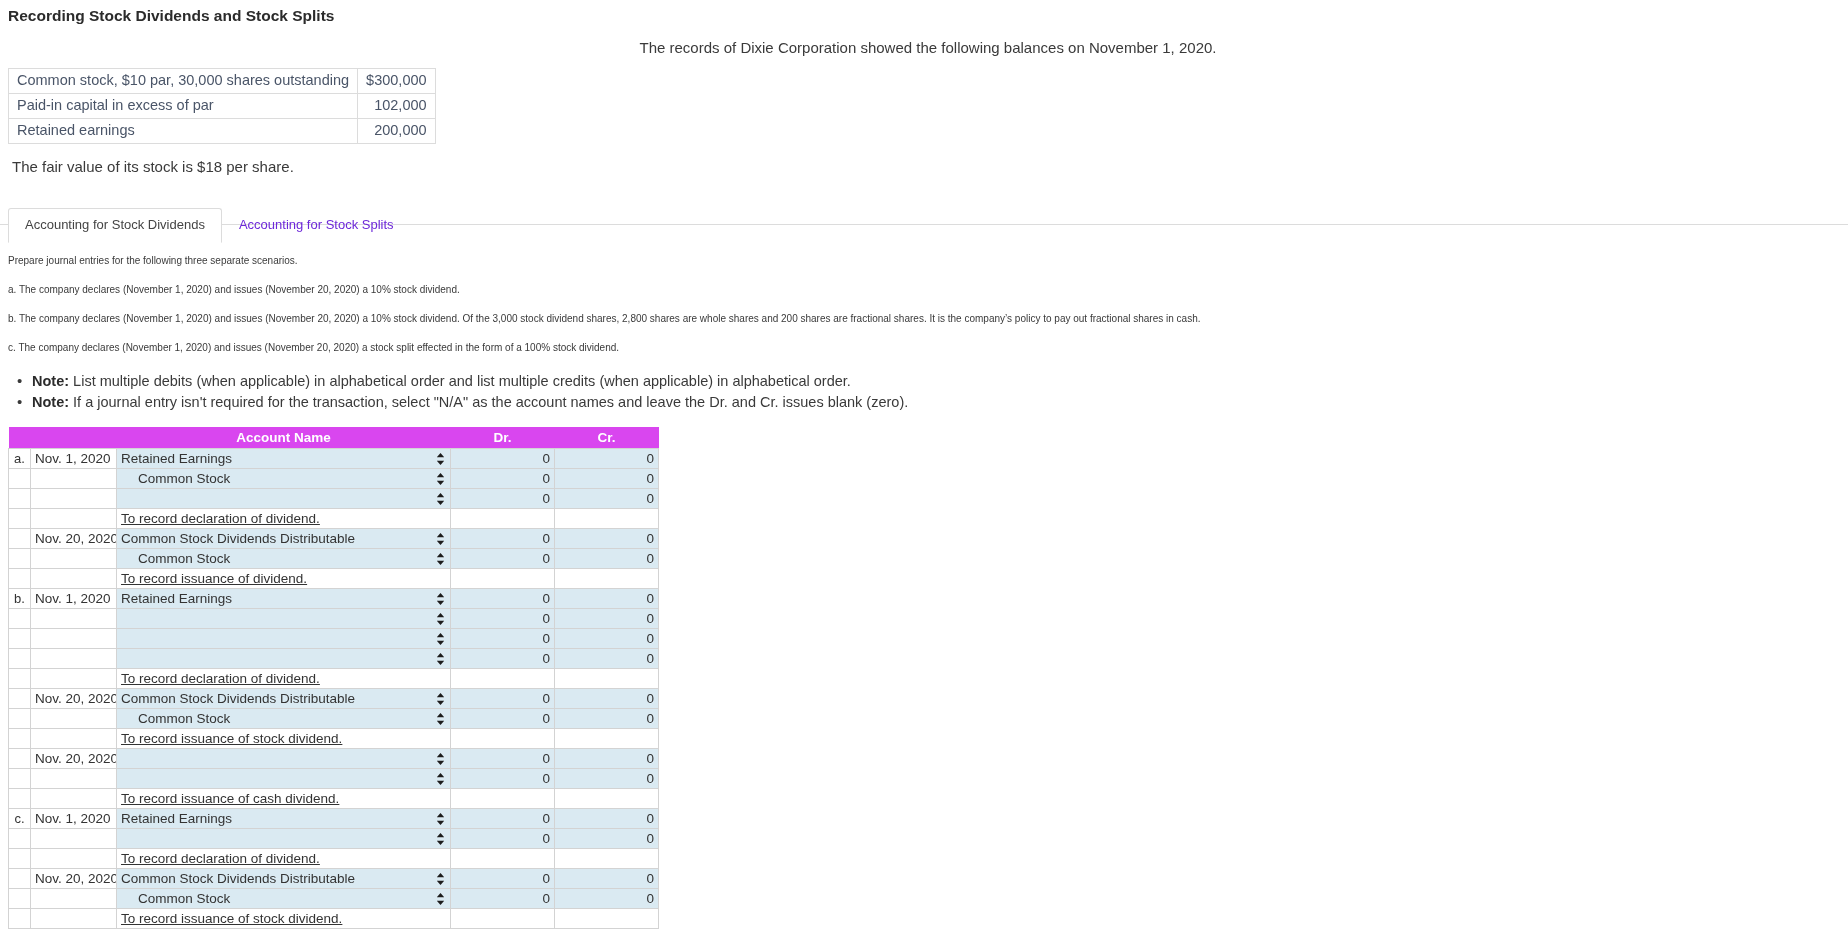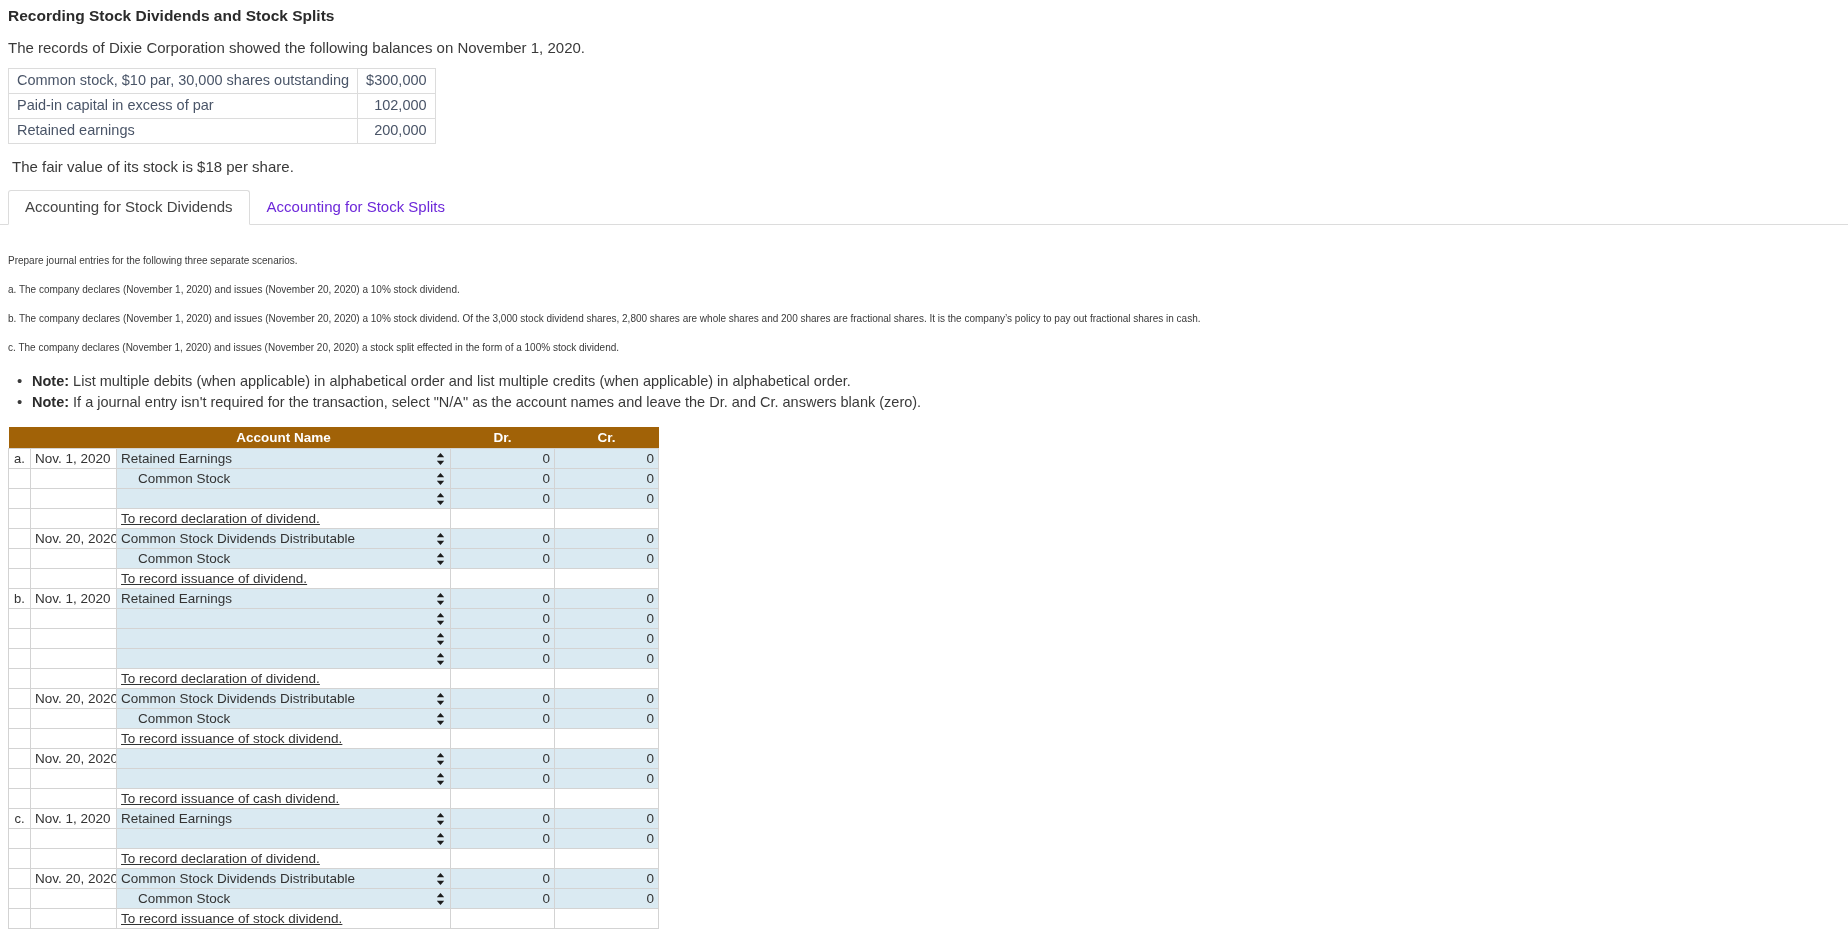--- a/index.html
+++ b/index.html
@@ -25,20 +25,21 @@
     margin: 0;
     padding: 6px 9px 0 0;
     line-height: 20px;
   }
   .intro {
     font-size: 15px;
     color: #3a3a3a;
     margin: 0;
     padding: 12px 0 0 0;
     line-height: 20px;
+    text-align: center;
   }
   
   .balances {
     border-collapse: collapse;
     margin-top: 10px;
     font-size: 14.5px;
     color: #4a5568;
   }
   .balances td {
     border: 1px solid #dcdcdc;
@@ -63,26 +64,26 @@
     margin-top: 15px;
     border-bottom: 1px solid #dcdcdc;
     height: 34px;
     display: flex;
     align-items: flex-end;
     padding-left: 8px;
     margin-left: -8px;
     box-sizing: border-box;
   }
   .tab {
-    font-size: 15px;
+    font-size: 13px;
     line-height: 18px;
     padding: 7px 16px 8px 16px;
     cursor: pointer;
     position: relative;
-    top: 1px;
+    top: 19px;
     white-space: nowrap;
   }
   .tab.active {
     color: #444444;
     background: #ffffff;
     border: 1px solid #dcdcdc;
     border-bottom: 1px solid #ffffff;
     border-radius: 3px 3px 0 0;
   }
   .tab.inactive {
@@ -121,21 +122,21 @@
   .notes b { font-weight: bold; color: #2b2b2b; text-align: right; }
   
   .journal-wrap { padding-top: 14px; }
   table.journal {
     border-collapse: collapse;
     table-layout: fixed;
     width: 650px;
     font-size: 13.5px;
   }
   table.journal th {
-    background: #a16207;
+    background: #d946ef;
     color: #ffffff;
     font-weight: bold;
     font-size: 13.5px;
     height: 19px;
     padding: 1px 0;
     border: none;
     line-height: 17px;
   }
   table.journal th.th-accountname { text-align: center; }
   table.journal th.th-dr,
@@ -224,21 +225,21 @@
     <div class="tab inactive">Accounting for Stock Splits</div>
   </div>
 
   <p class="para pad-top-1">Prepare journal entries for the following three separate scenarios.</p>
   <p class="para pad-top-2">a. The company declares (November 1, 2020) and issues (November 20, 2020) a 10% stock dividend.</p>
   <p class="para pad-top-2">b. The company declares (November 1, 2020) and issues (November 20, 2020) a 10% stock dividend. Of the 3,000 stock dividend shares, 2,800 shares are whole shares and 200 shares are fractional shares. It is the company’s policy to pay out fractional shares in cash.</p>
   <p class="para pad-top-2">c. The company declares (November 1, 2020) and issues (November 20, 2020) a stock split effected in the form of a 100% stock dividend.</p>
 
   <ul class="notes">
     <li><b>Note:</b><span> List multiple debits (when applicable) in alphabetical order and list multiple credits (when applicable) in alphabetical order.</span></li>
-    <li><b>Note:</b><span> If a journal entry isn't required for the transaction, select "N/A" as the account names and leave the Dr. and Cr. answers blank (zero).</span></li>
+    <li><b>Note:</b><span> If a journal entry isn't required for the transaction, select "N/A" as the account names and leave the Dr. and Cr. issues blank (zero).</span></li>
   </ul>
 
   <div class="journal-wrap">
     <table class="journal">
       <colgroup>
         <col class="c-key">
           <col class="c-date">
           <col class="c-acct">
           <col class="c-dr">
           <col class="c-cr">

